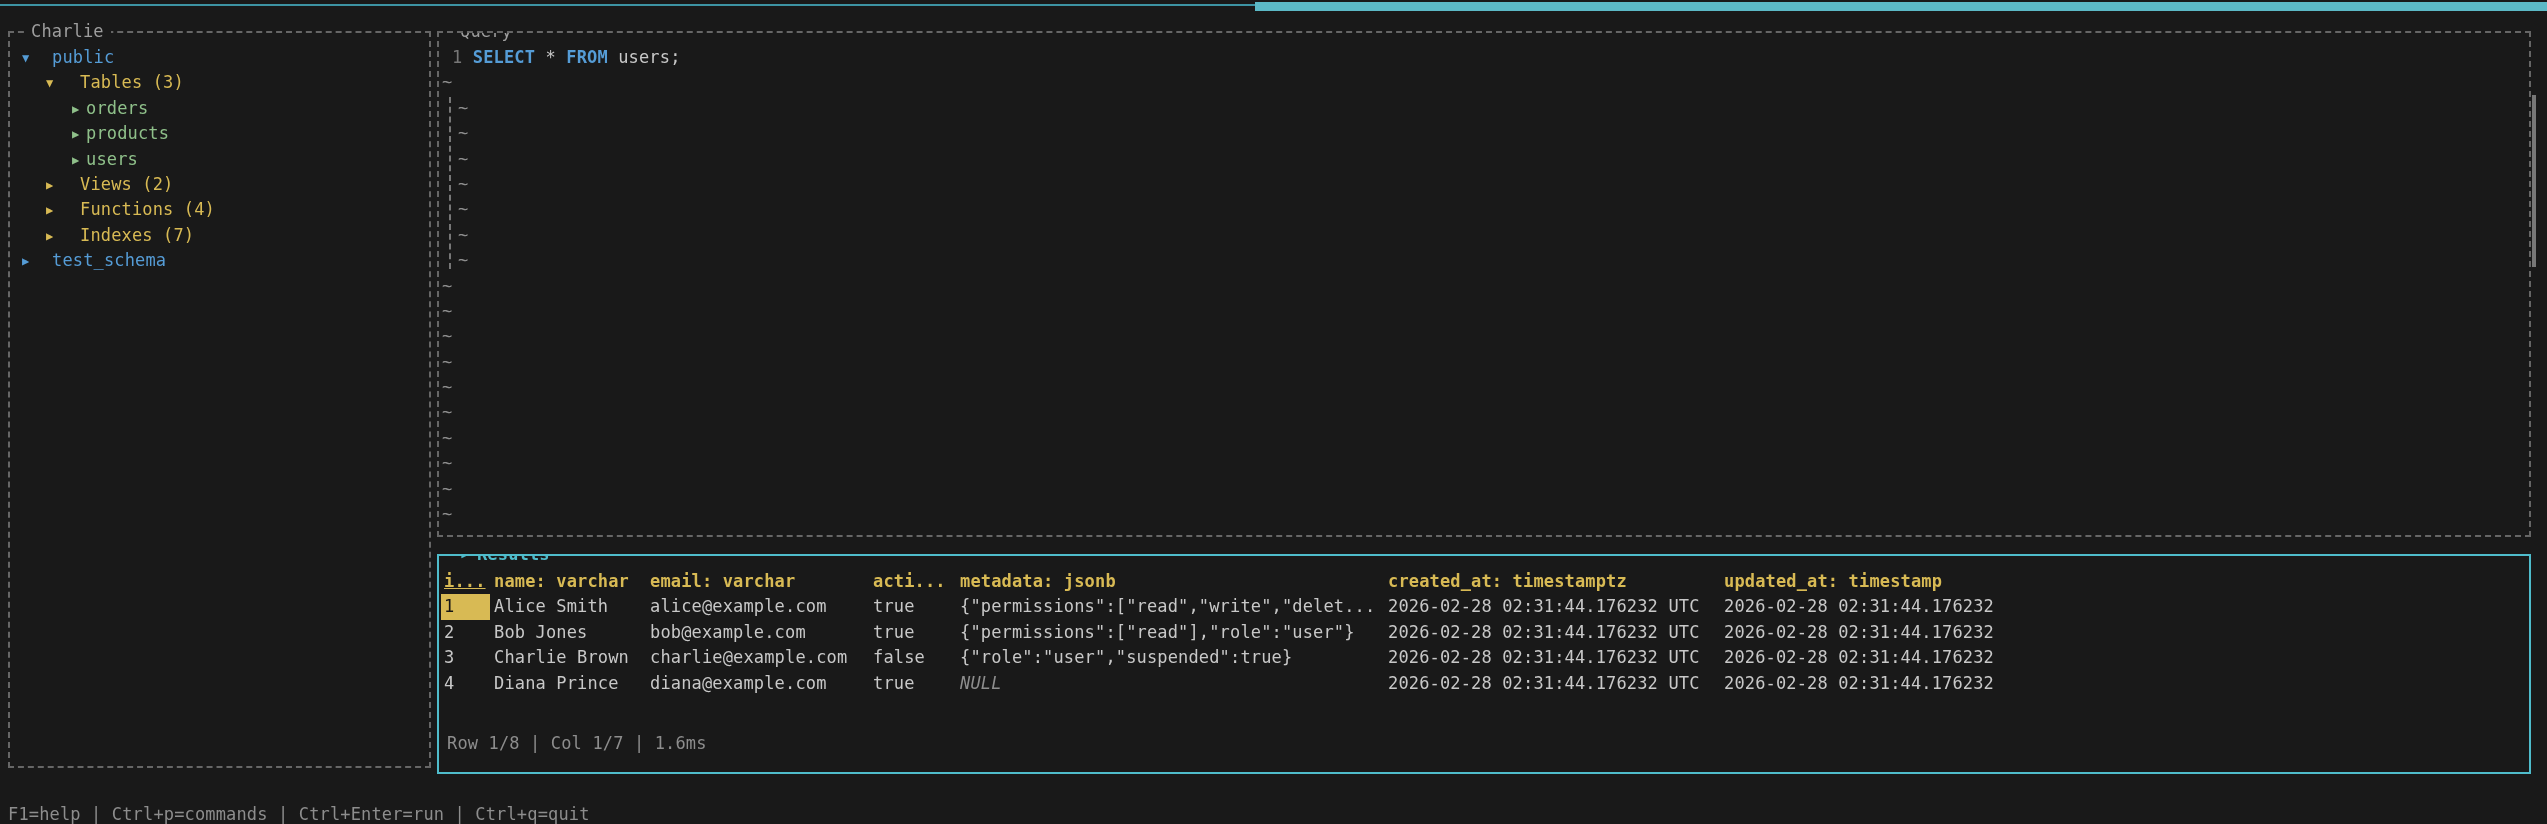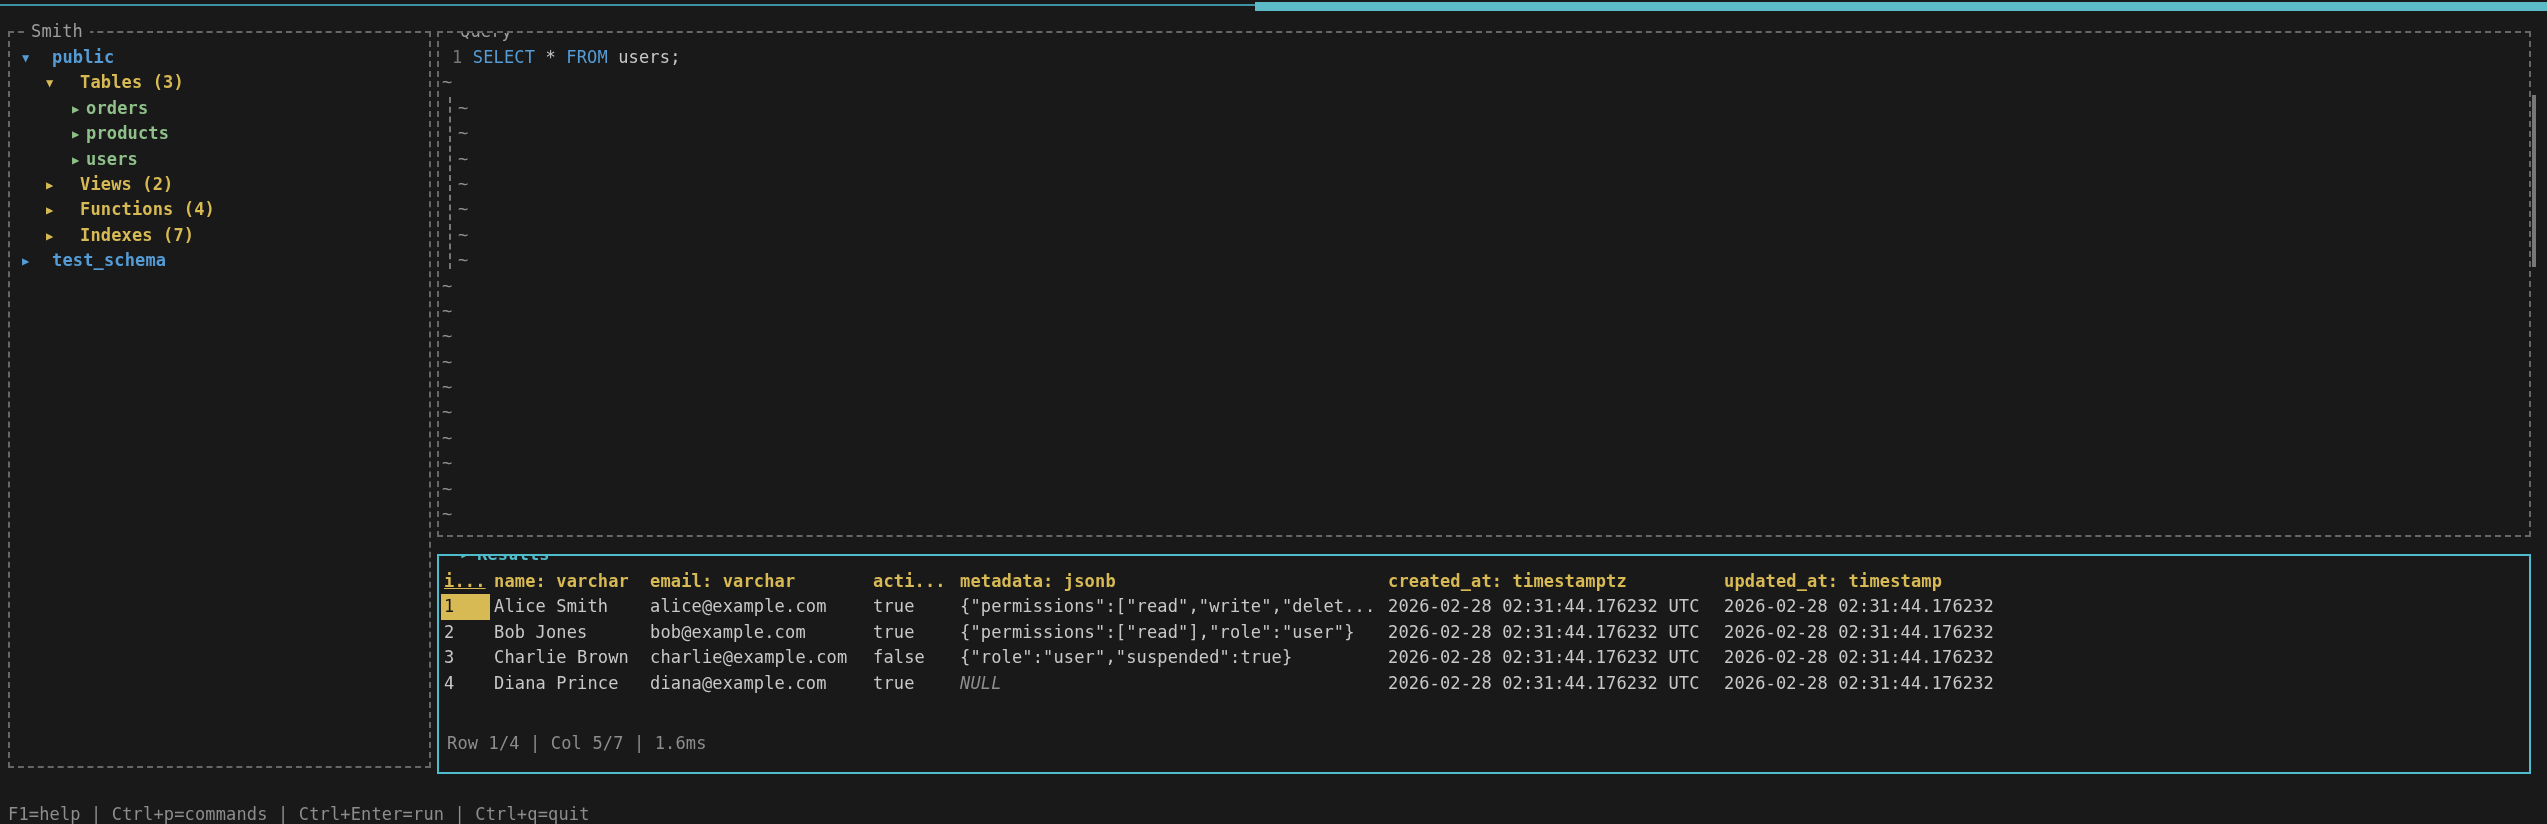--- a/index.html
+++ b/index.html
@@ -36,31 +36,31 @@
     position:absolute;top:-14px;left:14px;background:var(--bg);
     padding:0 7px;color:#9e9e9e;
   }
   .results-title{color:var(--cyan);font-weight:bold;display:flex;align-items:center;gap:9px}
   .results-title .tri{font-size:13px;font-weight:normal}
   
   #schema-panel{left:8px;top:31px;width:419px;height:733px}
   .tree{position:absolute;left:0;top:12px;right:0}
   .tree-row{height:25.4px;position:relative;cursor:default}
   .tree-row .tri{position:absolute;font-size:12px;top:1px}
-  .tree-row .lbl{position:absolute;font-weight:bold}
+  .tree-row .lbl{position:absolute;font-weight:normal}
   .lv1 .tri{left:12px}.lv1 .lbl{left:42px}
   .lv2 .tri{left:36px}.lv2 .lbl{left:70px}
   .lv3 .tri{left:62px}.lv3 .lbl{left:76px}
   .c-blue{color:var(--blue)} .c-yellow{color:var(--yellow)} .c-green{color:var(--green)}
   
   #query-panel{left:437px;top:31px;width:2090px;height:502px;overflow:hidden}
   .code{position:absolute;left:0;top:12px;right:0}
   .code-line{height:25.4px;padding-left:13px}
   .lineno{color:var(--faint)}
-  .kw{color:var(--blue);font-weight:normal}
+  .kw{color:var(--blue);font-weight:bold}
   .plain{color:var(--fg)}
   .tilde-row{height:25.4px;position:relative}
   .tilde{position:absolute;left:3px;color:var(--muted)}
   .tilde-row.inner .tilde{left:19px}
   .inner-gutter{left:10px;top:64px;height:172px;width:0;border-left:2px dashed var(--faint)}
   .query-vthumb{left:2532px;top:95px;width:4px;height:172px;background:var(--faint)}
   
   #results-panel{left:437px;top:554px;width:2090px;height:216px;overflow:hidden}
   .grid{position:absolute;left:0;top:13px;right:0}
   .grid-row{height:25.4px;position:relative}
@@ -78,37 +78,37 @@
 <body>
 
 
 
 
 <div class="abs top-track"></div>
 <div class="abs top-thumb"></div>
 
 
 <section class="panel" id="schema-panel">
-  <span class="panel-title">Smith</span>
+  <span class="panel-title">Charlie</span>
   <div class="tree" id="tree"><div class="tree-row lv1"><span class="tri c-blue">▼</span><span class="lbl c-blue">public</span></div><div class="tree-row lv2"><span class="tri c-yellow">▼</span><span class="lbl c-yellow">Tables (3)</span></div><div class="tree-row lv3"><span class="tri c-green">▶</span><span class="lbl c-green">orders</span></div><div class="tree-row lv3"><span class="tri c-green">▶</span><span class="lbl c-green">products</span></div><div class="tree-row lv3"><span class="tri c-green">▶</span><span class="lbl c-green">users</span></div><div class="tree-row lv2"><span class="tri c-yellow">▶</span><span class="lbl c-yellow">Views (2)</span></div><div class="tree-row lv2"><span class="tri c-yellow">▶</span><span class="lbl c-yellow">Functions (4)</span></div><div class="tree-row lv2"><span class="tri c-yellow">▶</span><span class="lbl c-yellow">Indexes (7)</span></div><div class="tree-row lv1"><span class="tri c-blue">▶</span><span class="lbl c-blue">test_schema</span></div></div>
 </section>
 
 
 <section class="panel" id="query-panel">
   <span class="panel-title">Query</span>
   <div class="code" id="code"><div class="code-line"><span class="lineno">1</span> <span class="kw">SELECT</span> <span class="plain">*</span> <span class="kw">FROM</span> <span class="plain">users;</span></div><div class="tilde-row"><span class="tilde">~</span></div><div class="tilde-row inner"><span class="tilde">~</span></div><div class="tilde-row inner"><span class="tilde">~</span></div><div class="tilde-row inner"><span class="tilde">~</span></div><div class="tilde-row inner"><span class="tilde">~</span></div><div class="tilde-row inner"><span class="tilde">~</span></div><div class="tilde-row inner"><span class="tilde">~</span></div><div class="tilde-row inner"><span class="tilde">~</span></div><div class="tilde-row"><span class="tilde">~</span></div><div class="tilde-row"><span class="tilde">~</span></div><div class="tilde-row"><span class="tilde">~</span></div><div class="tilde-row"><span class="tilde">~</span></div><div class="tilde-row"><span class="tilde">~</span></div><div class="tilde-row"><span class="tilde">~</span></div><div class="tilde-row"><span class="tilde">~</span></div><div class="tilde-row"><span class="tilde">~</span></div><div class="tilde-row"><span class="tilde">~</span></div><div class="tilde-row"><span class="tilde">~</span></div></div>
   <div class="abs inner-gutter"></div>
 </section>
 <div class="abs query-vthumb"></div>
 
 
 <section class="panel active" id="results-panel">
   <span class="panel-title results-title"><span class="tri">▸</span><span>Results</span></span>
   <div class="grid" id="grid"><div class="grid-row header"><span class="cell underlined" style="left: 5px;">i...</span><span class="cell" style="left: 55px;">name: varchar</span><span class="cell" style="left: 211px;">email: varchar</span><span class="cell" style="left: 434px;">acti...</span><span class="cell" style="left: 521px;">metadata: jsonb</span><span class="cell" style="left: 949px;">created_at: timestamptz</span><span class="cell" style="left: 1285px;">updated_at: timestamp</span></div><div class="grid-row"><span class="cell sel" style="left: 2px; width: 46px;">1</span><span class="cell" style="left: 55px;">Alice Smith</span><span class="cell" style="left: 211px;">alice@example.com</span><span class="cell" style="left: 434px;">true</span><span class="cell" style="left: 521px;">{"permissions":["read","write","delet...</span><span class="cell" style="left: 949px;">2026-02-28 02:31:44.176232 UTC</span><span class="cell" style="left: 1285px;">2026-02-28 02:31:44.176232</span></div><div class="grid-row"><span class="cell" style="left: 5px;">2</span><span class="cell" style="left: 55px;">Bob Jones</span><span class="cell" style="left: 211px;">bob@example.com</span><span class="cell" style="left: 434px;">true</span><span class="cell" style="left: 521px;">{"permissions":["read"],"role":"user"}</span><span class="cell" style="left: 949px;">2026-02-28 02:31:44.176232 UTC</span><span class="cell" style="left: 1285px;">2026-02-28 02:31:44.176232</span></div><div class="grid-row"><span class="cell" style="left: 5px;">3</span><span class="cell" style="left: 55px;">Charlie Brown</span><span class="cell" style="left: 211px;">charlie@example.com</span><span class="cell" style="left: 434px;">false</span><span class="cell" style="left: 521px;">{"role":"user","suspended":true}</span><span class="cell" style="left: 949px;">2026-02-28 02:31:44.176232 UTC</span><span class="cell" style="left: 1285px;">2026-02-28 02:31:44.176232</span></div><div class="grid-row"><span class="cell" style="left: 5px;">4</span><span class="cell" style="left: 55px;">Diana Prince</span><span class="cell" style="left: 211px;">diana@example.com</span><span class="cell" style="left: 434px;">true</span><span class="cell null-val" style="left: 521px;">NULL</span><span class="cell" style="left: 949px;">2026-02-28 02:31:44.176232 UTC</span><span class="cell" style="left: 1285px;">2026-02-28 02:31:44.176232</span></div></div>
-  <div class="results-status">Row 1/4 | Col 5/7 | 1.6ms</div>
+  <div class="results-status">Row 1/8 | Col 1/7 | 1.6ms</div>
 </section>
 
 
 <div class="abs statusbar">
   <span class="help">F1=help | Ctrl+p=commands | Ctrl+Enter=run | Ctrl+q=quit</span>
   
 </div>
 
 
 

